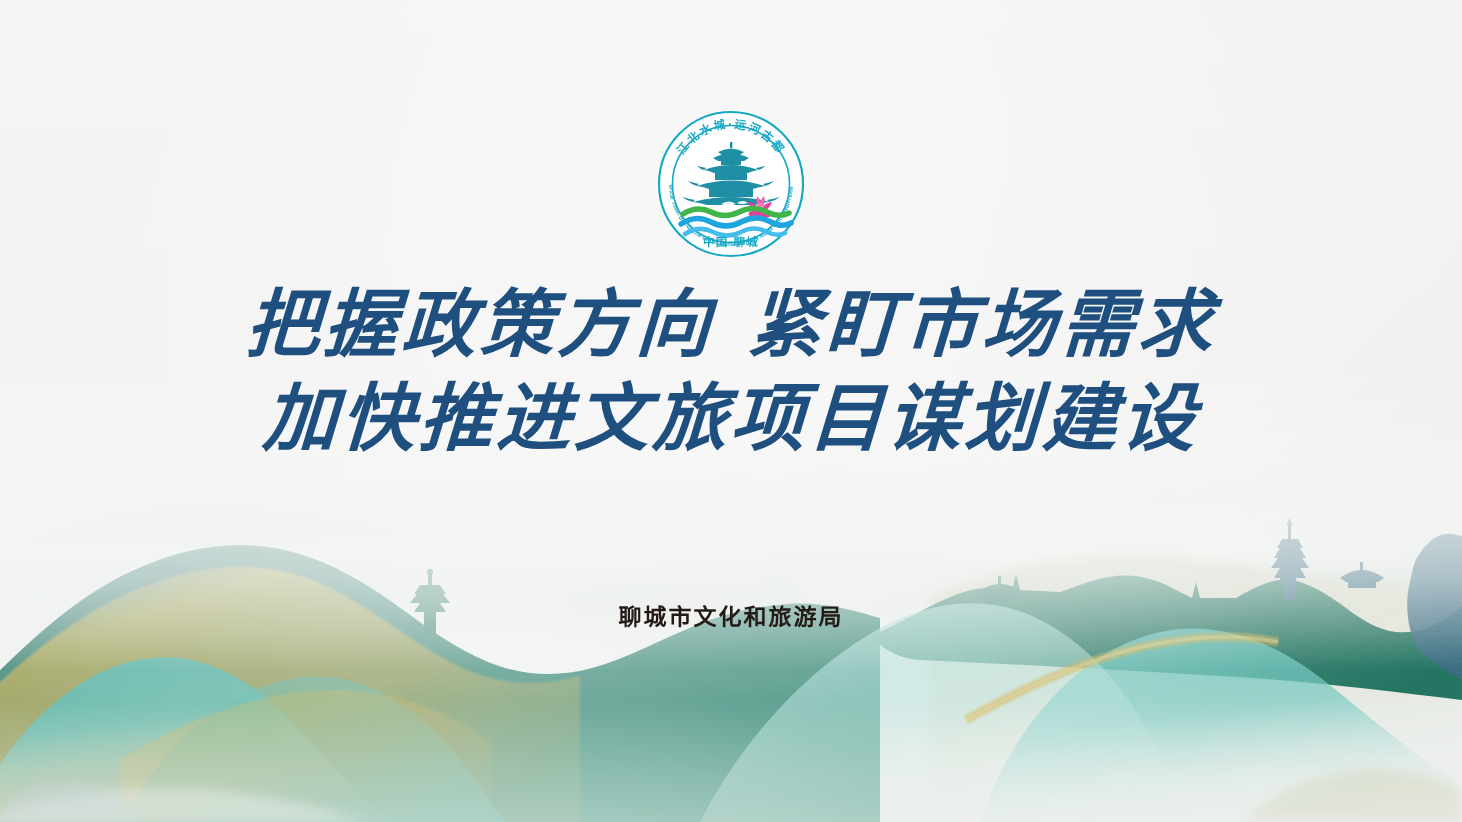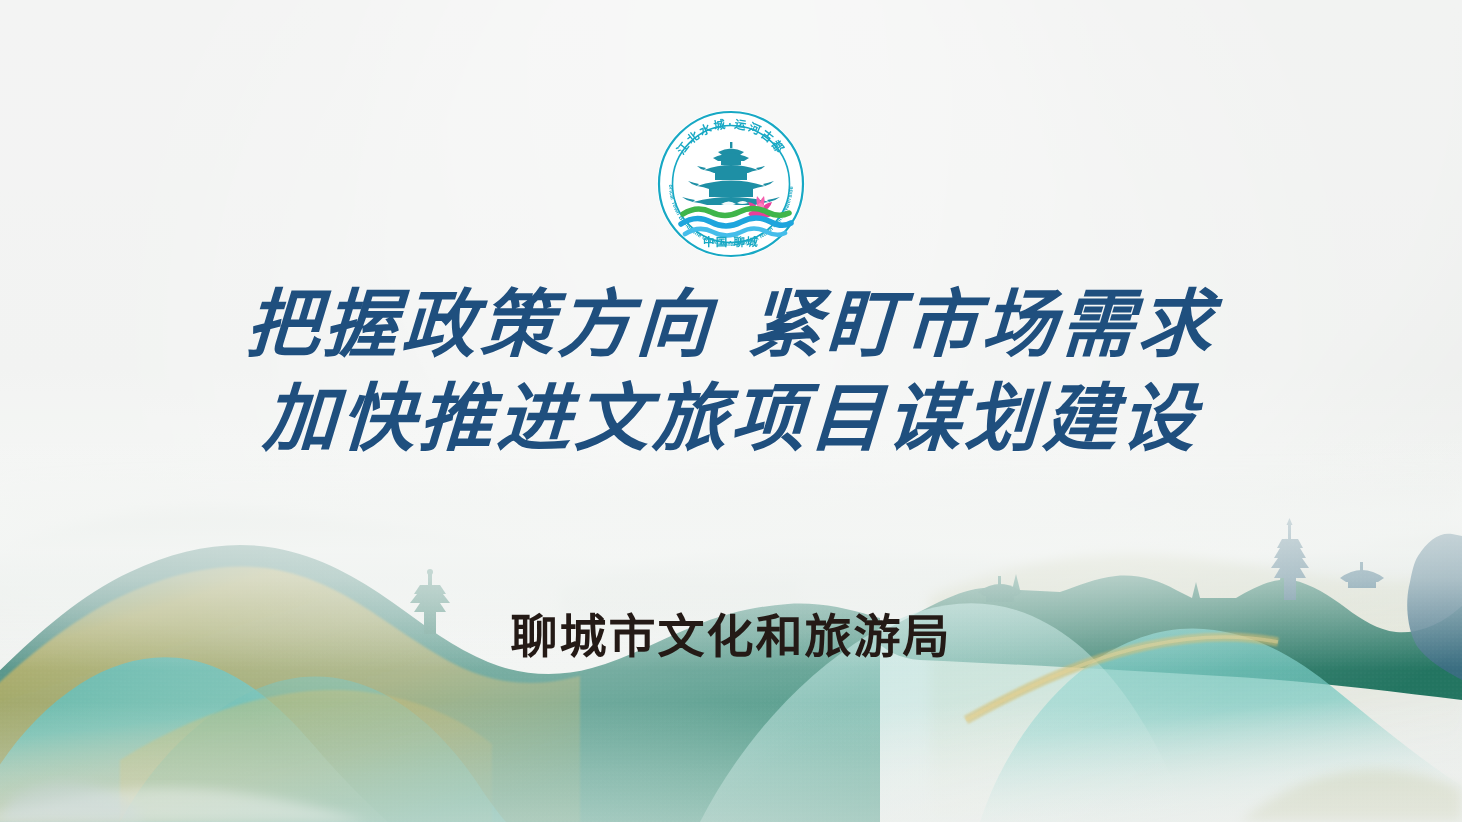--- a/index.html
+++ b/index.html
@@ -60,21 +60,21 @@
     text-shadow:0 1px 0 rgba(255,255,255,.35);
     transform:skewX(-3deg);
   }
   .title-line .gap{display:inline-block;width:34px;}
 
   
   .subtitle{
     position:absolute;left:0;right:0;top:598px;text-align:center;
     font-family:"Liberation Sans","DejaVu Sans",sans-serif;
     color:#241a16;
-    font-size:47px;
+    font-size:23px;
     font-weight:700;
     letter-spacing:2px;
   }
 </style>
 </head>
 <body>
 
 <div class="slide">
 
   <div class="bg">

